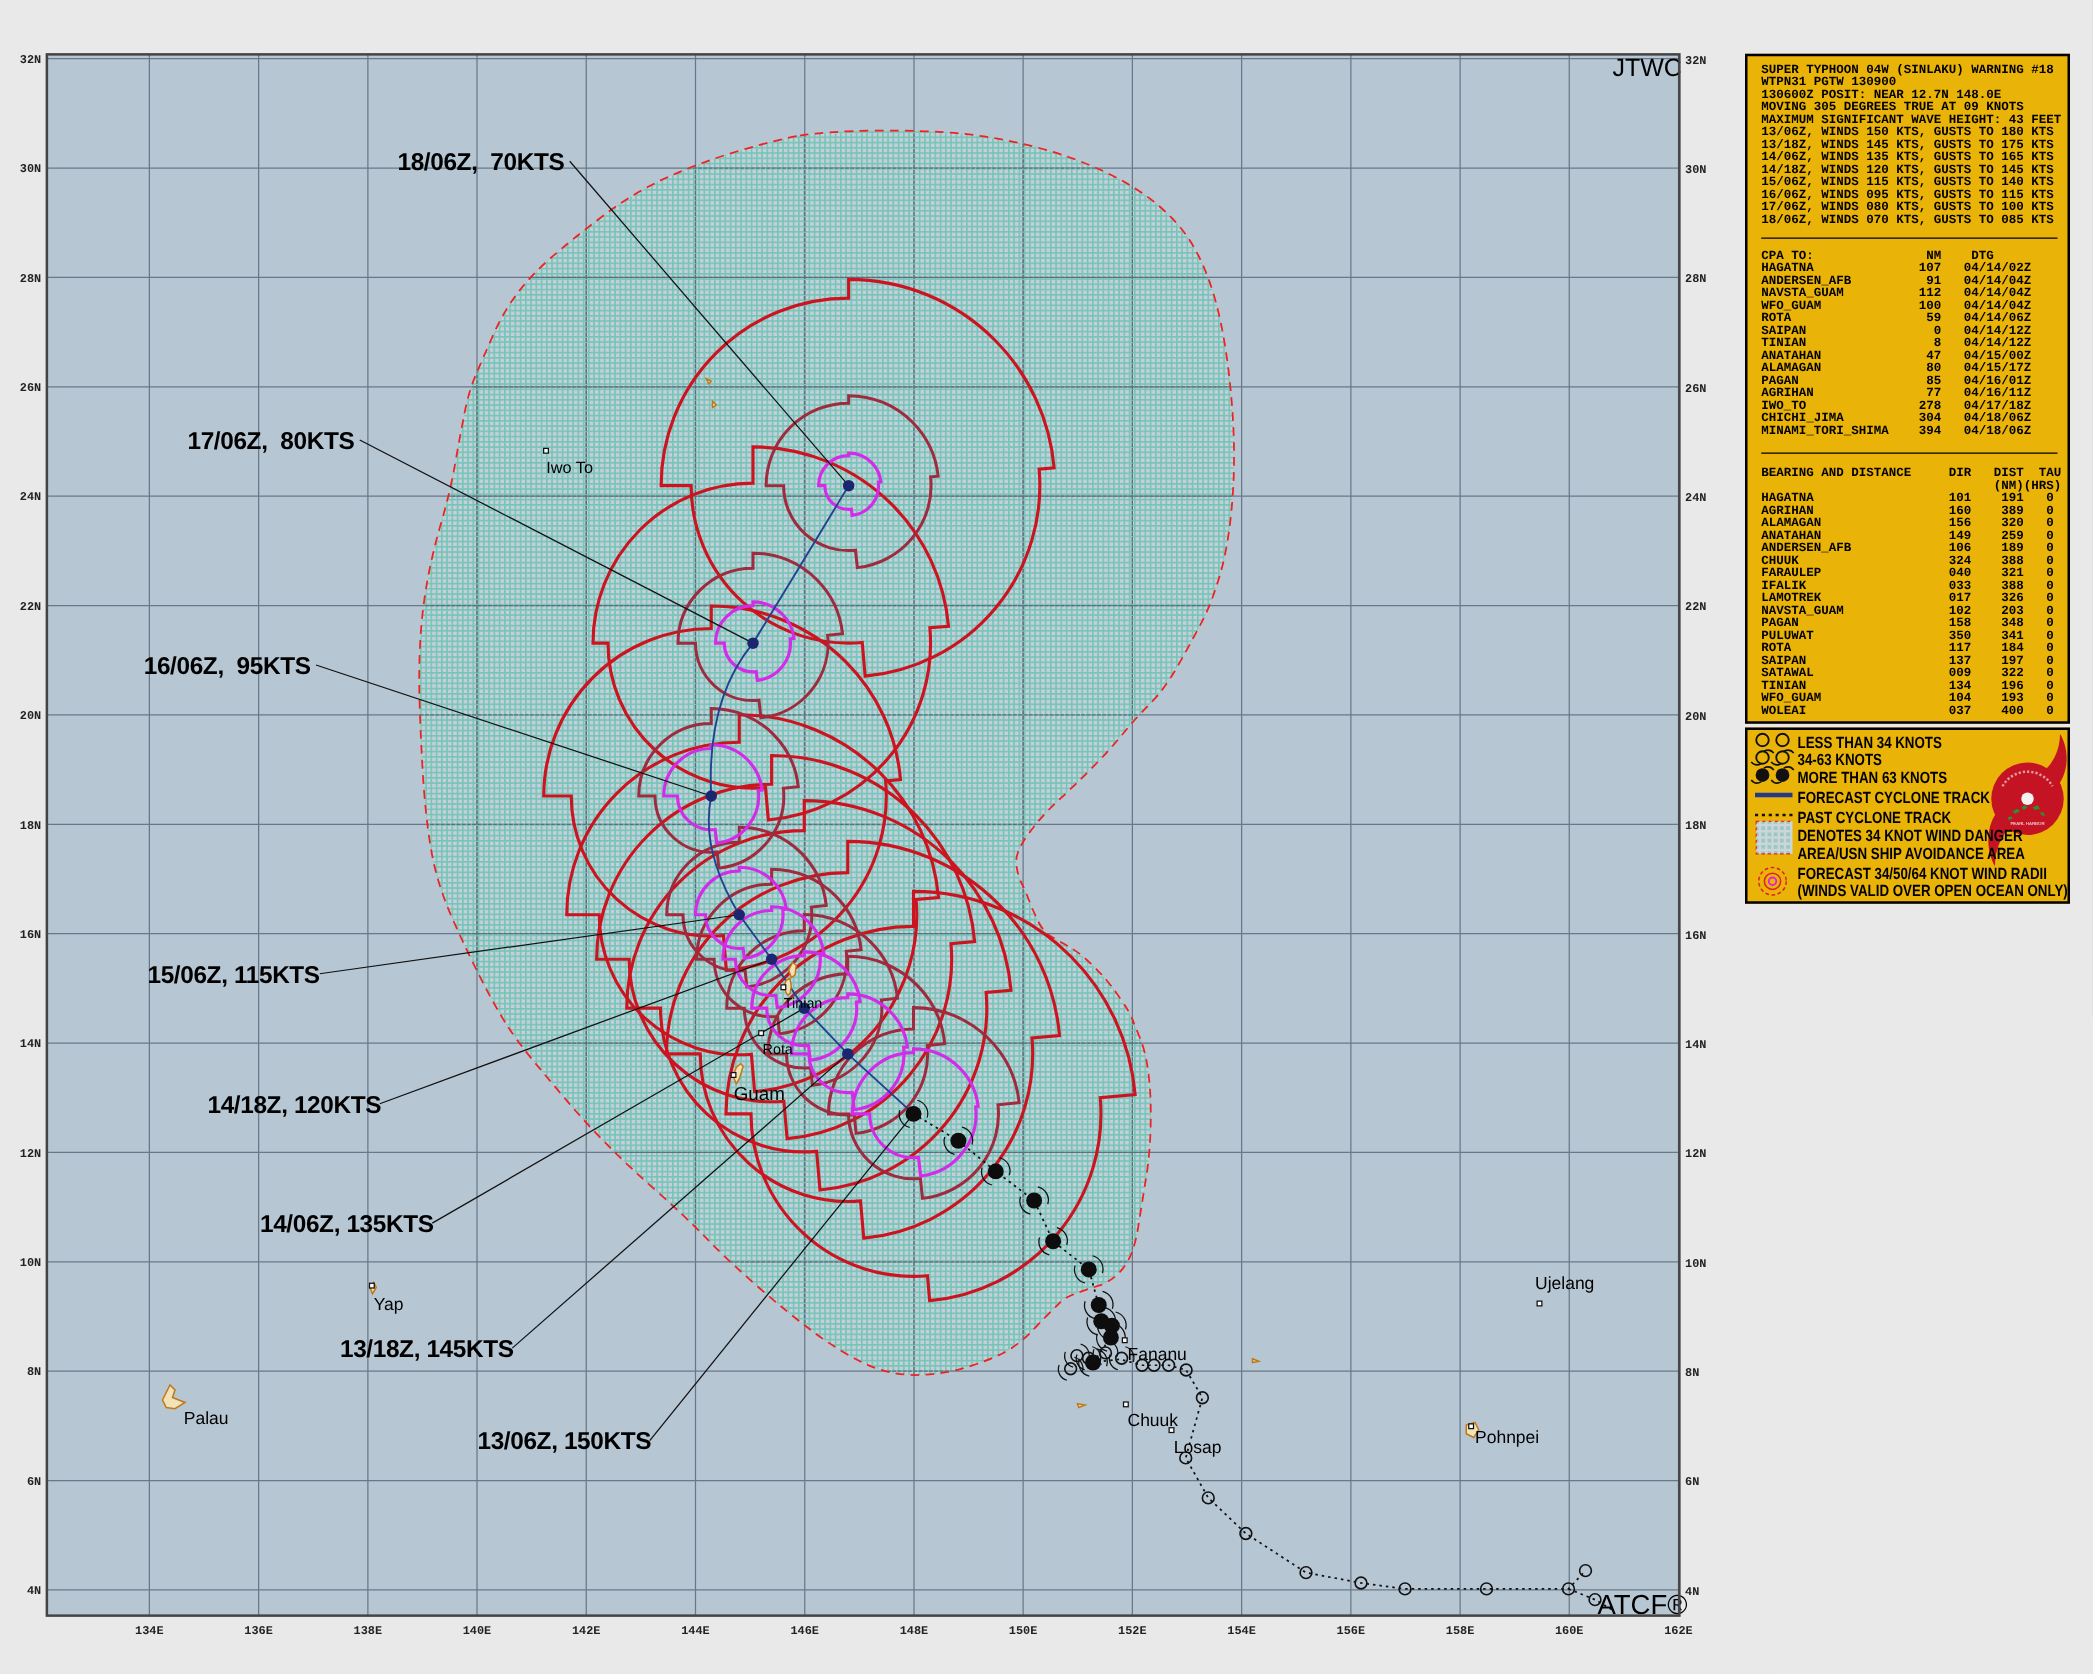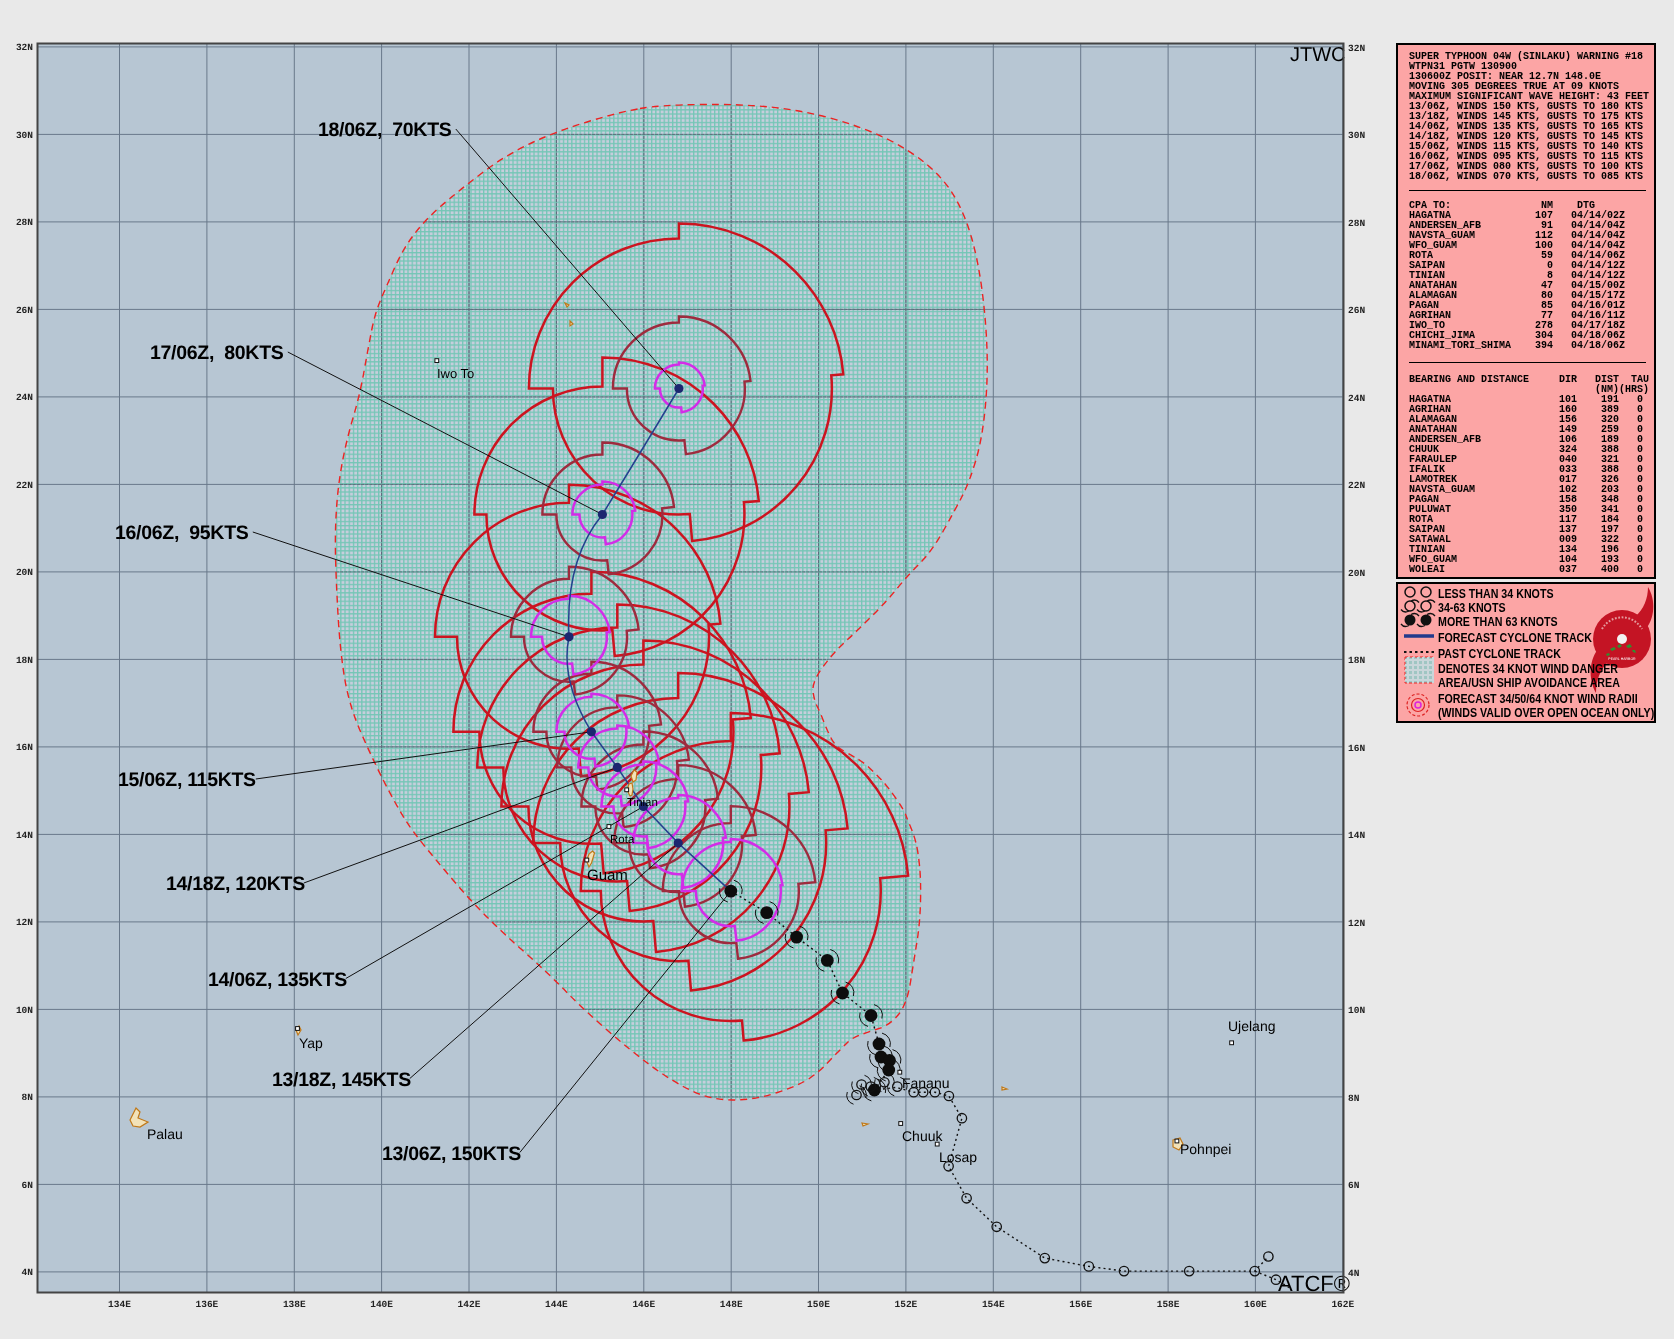--- a/index.html
+++ b/index.html
@@ -1,17 +1,17 @@
 <!DOCTYPE html>
 <html><head><meta charset="utf-8">
 <style>
 svg text{text-rendering:geometricPrecision;}
 html,body{-webkit-font-smoothing:antialiased;margin:0;padding:0;width:1674px;height:1339px;background:#e9e9e9;overflow:hidden;}
 #wrap{position:relative;width:1674px;height:1339px;}
-.panel{position:absolute;background:#fca5a5;border:2px solid #000;box-sizing:border-box;}
+.panel{position:absolute;background:#eab308;border:2px solid #000;box-sizing:border-box;}
 pre{margin:0;font-family:"Liberation Mono",monospace;font-size:10px;line-height:10px;font-weight:bold;color:#000;}
 .hr1{border-top:1.5px solid #000;margin:8px 8px 10px 0;}
 .hr2{border-top:1.5px solid #000;margin:11px 8px 12px 0;}
 </style></head>
 <body>
 <div id="wrap">
 <svg width="1674" height="1339" viewBox="0 0 1674 1339" xmlns="http://www.w3.org/2000/svg">
 <defs>
 <pattern id="dzl" width="4.2" height="4.2" patternUnits="userSpaceOnUse">
 <rect x="0" y="0" width="1.3" height="4.2" fill="#74c6b6"></rect>

